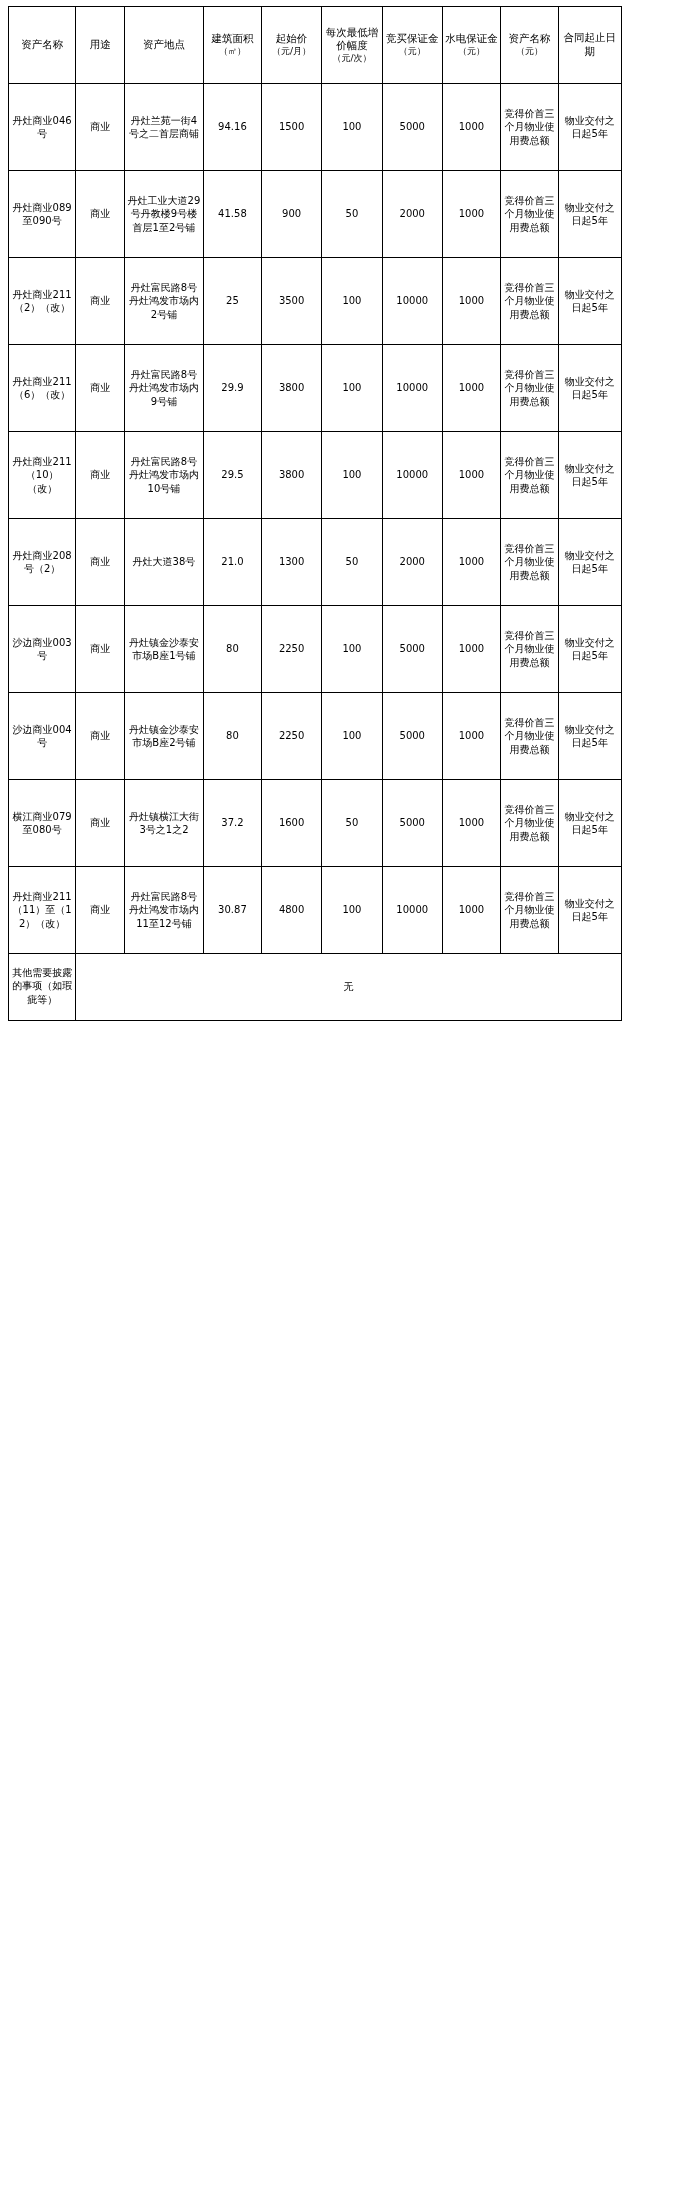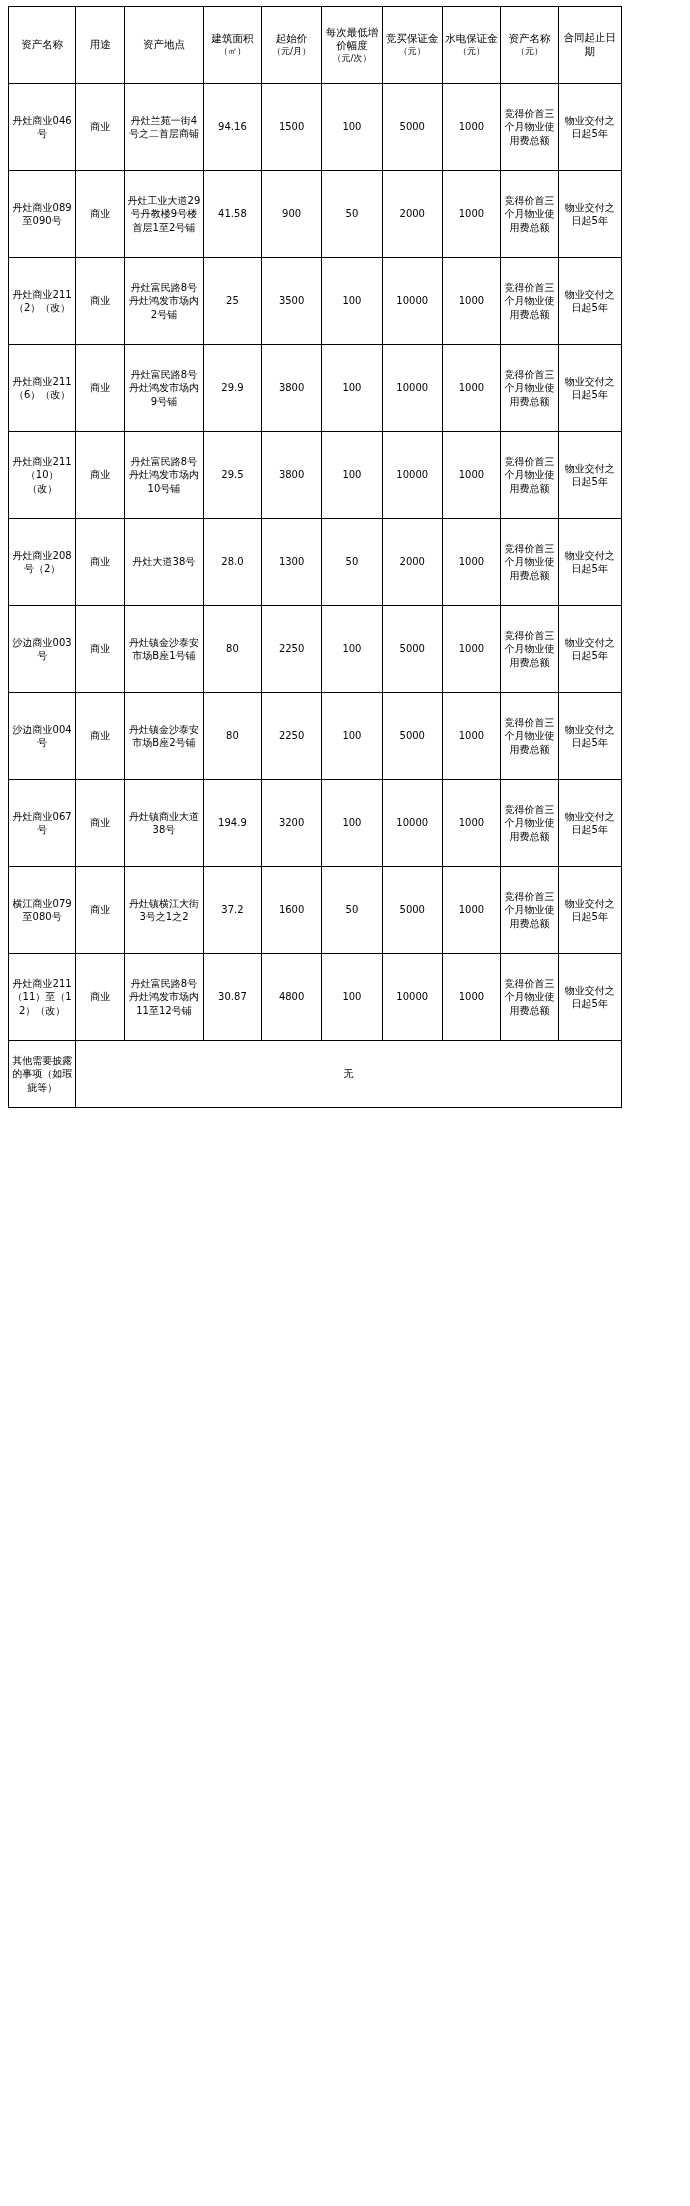--- a/index.html
+++ b/index.html
@@ -58,20 +58,21 @@
   .unit {
     font-size: 9px;
     display: block;
   }
   .note-row td {
     height: 58px;
   }
   .note-label {
     font-size: 10px;
     line-height: 1.35;
+    font-family: Liberation Mono, monospace;
   }
   .note-value {
     font-size: 11px;
   }
 </style>
 </head>
 <body>
 
 <div class="sheet">
   <table class="asset-table">
@@ -178,21 +179,21 @@
           <td>100</td>
           <td>10000</td>
           <td>1000</td>
           <td>竞得价首三个月物业使用费总额</td>
           <td>物业交付之日起5年</td>
         </tr>
         <tr>
           <td>丹灶商业208号（2）</td>
           <td>商业</td>
           <td>丹灶大道38号</td>
-          <td>28.0</td>
+          <td>21.0</td>
           <td>1300</td>
           <td>50</td>
           <td>2000</td>
           <td>1000</td>
           <td>竞得价首三个月物业使用费总额</td>
           <td>物业交付之日起5年</td>
         </tr>
         <tr>
           <td>沙边商业003号</td>
           <td>商业</td>
@@ -206,32 +207,20 @@
           <td>物业交付之日起5年</td>
         </tr>
         <tr>
           <td>沙边商业004号</td>
           <td>商业</td>
           <td>丹灶镇金沙泰安市场B座2号铺</td>
           <td>80</td>
           <td>2250</td>
           <td>100</td>
           <td>5000</td>
-          <td>1000</td>
-          <td>竞得价首三个月物业使用费总额</td>
-          <td>物业交付之日起5年</td>
-        </tr>
-        <tr>
-          <td>丹灶商业067号</td>
-          <td>商业</td>
-          <td>丹灶镇商业大道38号</td>
-          <td>194.9</td>
-          <td>3200</td>
-          <td>100</td>
-          <td>10000</td>
           <td>1000</td>
           <td>竞得价首三个月物业使用费总额</td>
           <td>物业交付之日起5年</td>
         </tr>
         <tr>
           <td>横江商业079至080号</td>
           <td>商业</td>
           <td>丹灶镇横江大街3号之1之2</td>
           <td>37.2</td>
           <td>1600</td>

